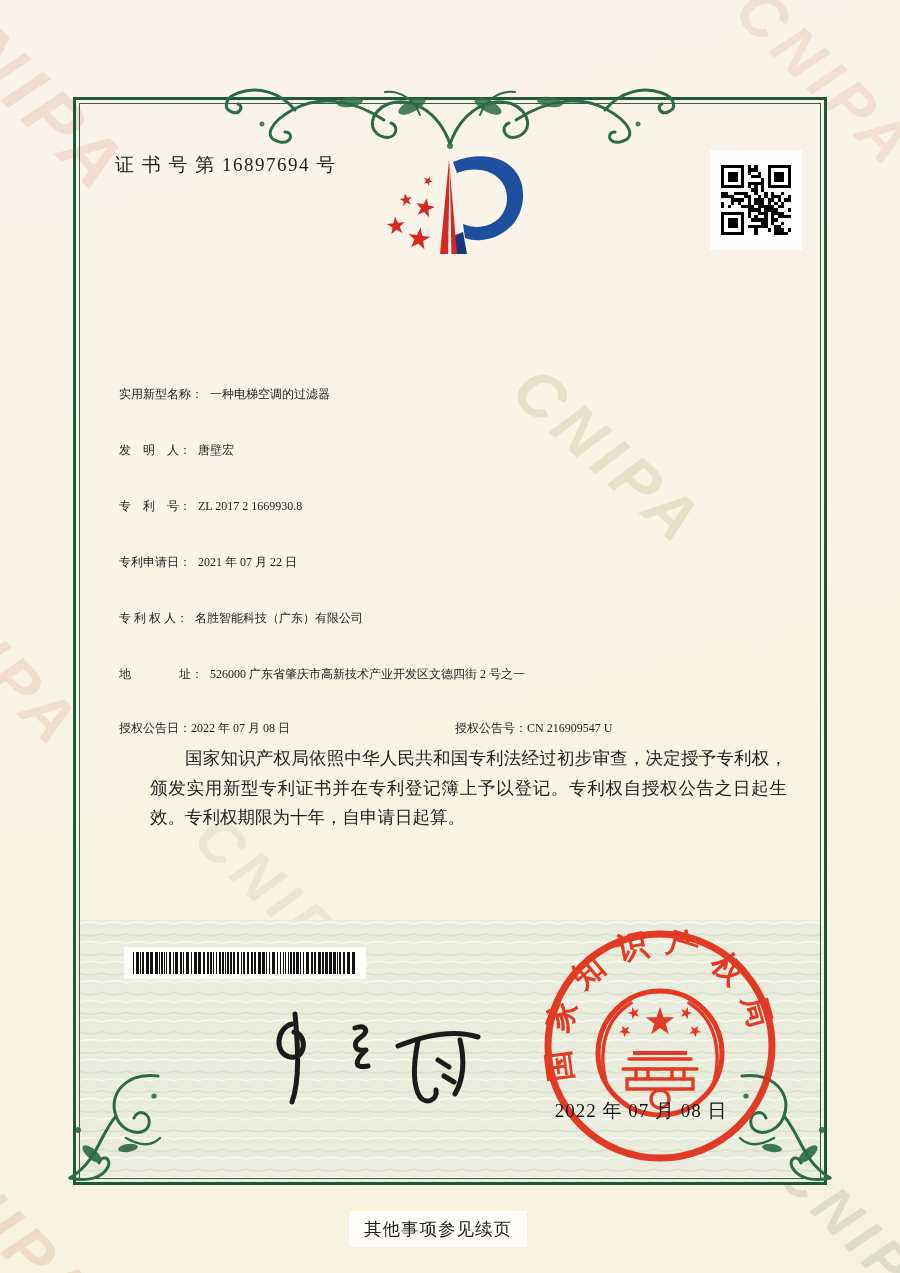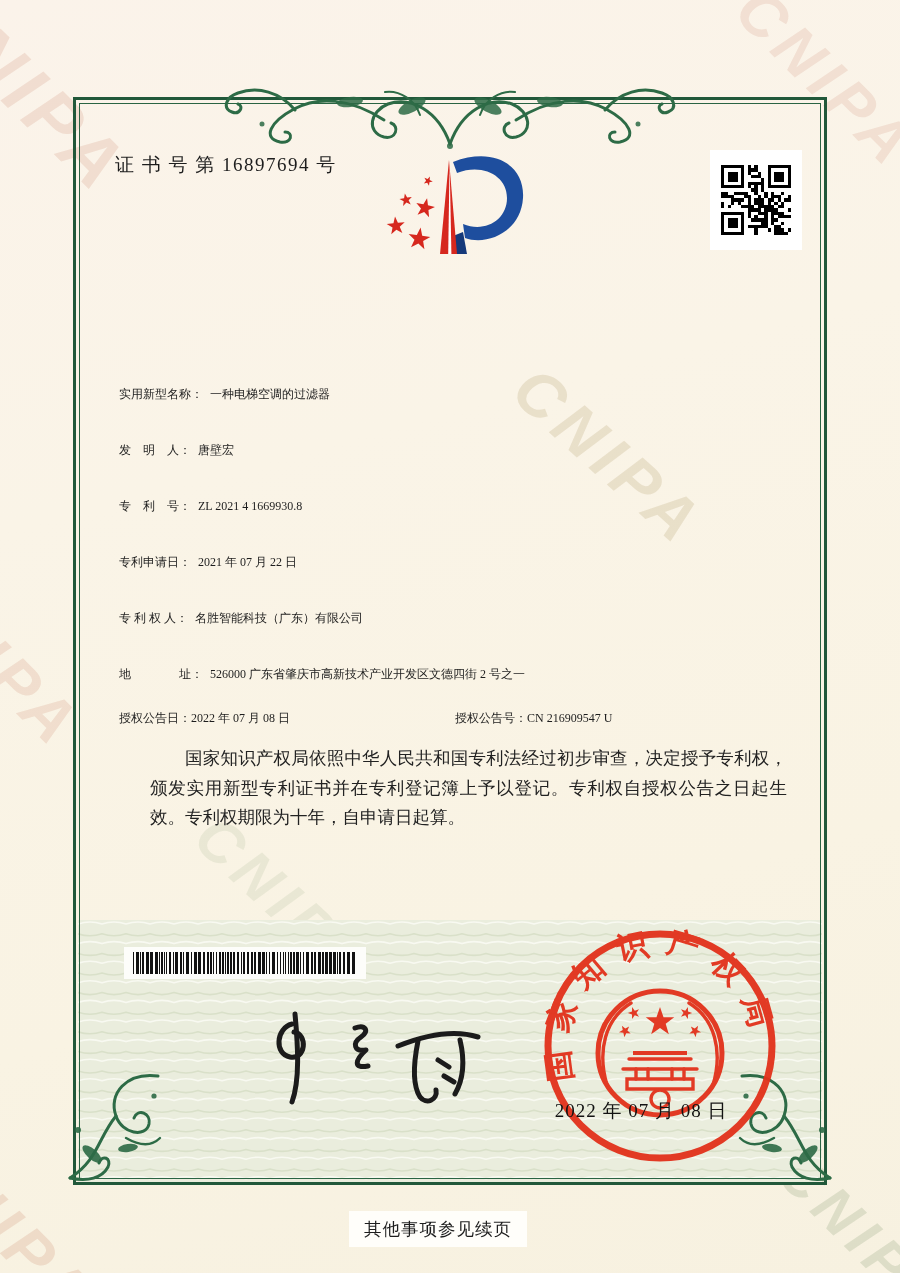--- a/index.html
+++ b/index.html
@@ -33,21 +33,21 @@
   .logo { position:absolute; left:383px; top:146px; }
   .qr-box { position:absolute; left:710px; top:150px; width:92px; height:100px;
             background:#fff; display:flex; align-items:center; justify-content:center; }
   .title { position:absolute; left:0; right:0; top:261px; text-align:center;
            font-size:43px; font-weight:bold; letter-spacing:13px; text-indent:13px; color:#111; }
   
   .fields { position:absolute; left:119px; top:379px; width:668px; font-size:12px; }
   .frow { margin-bottom:26px; line-height:30px; }
   .frow .lbl { white-space:pre; }
   .frow .val { margin-left:7px; }
-  .frow.addr { margin-bottom:14px; }
+  .frow.addr { margin-bottom:24px; }
   .grant-row { display:flex; line-height:30px; }
   .grant-pair1 { width:336px; }
   
   .paras { position:absolute; left:119px; top:744px; width:668px; font-size:17.5px;
            line-height:29.5px; text-align:justify; color:#222; }
   .paras p { text-indent:2em;margin-left:31px; }
   
   .barcode-box { position:absolute; left:124px; top:947px; background:#fdfdfa;
                  padding:5px 9px; display:flex; align-items:flex-end; }
   .director { position:absolute; left:128px; top:1028px; font-size:19.5px; letter-spacing:4px; }
@@ -423,21 +423,21 @@
         <rect x="4" y="20" width="1" height="1" fill="#000"></rect>
         <rect x="5" y="20" width="1" height="1" fill="#000"></rect>
         <rect x="6" y="20" width="1" height="1" fill="#000"></rect>
       </svg>
   </div>
 
 
   <div class="fields">
     <div class="frow"><span class="lbl">实用新型名称：</span><span class="val">一种电梯空调的过滤器</span></div>
     <div class="frow"><span class="lbl">发　明　人：</span><span class="val">唐壁宏</span></div>
-    <div class="frow"><span class="lbl">专　利　号：</span><span class="val">ZL 2021 4 1669930.8</span></div>
+    <div class="frow"><span class="lbl">专　利　号：</span><span class="val">ZL 2017 2 1669930.8</span></div>
     <div class="frow"><span class="lbl">专利申请日：</span><span class="val">2021 年 07 月 22 日</span></div>
     <div class="frow"><span class="lbl">专 利 权 人：</span><span class="val">名胜智能科技（广东）有限公司</span></div>
     <div class="frow addr"><span class="lbl">地　　　　址：</span><span class="val">526000 广东省肇庆市高新技术产业开发区文德四街 2 号之一</span></div>
     <div class="grant-row">
       <div class="grant-pair1">
         <span class="lbl">授权公告日：</span><span class="val">2022 年 07 月 08 日</span>
       </div>
       <div>
         <span class="lbl">授权公告号：</span><span class="val">CN 216909547 U</span>
       </div>

